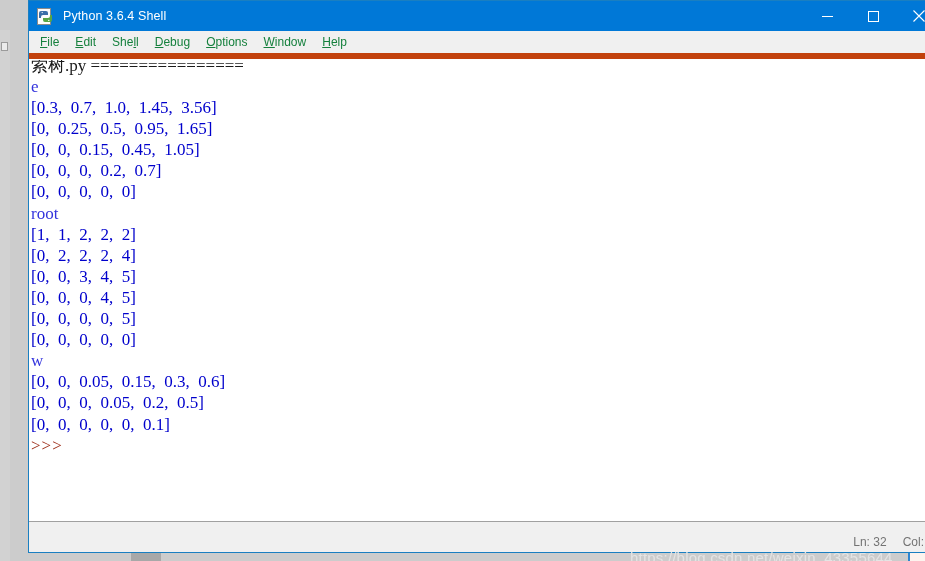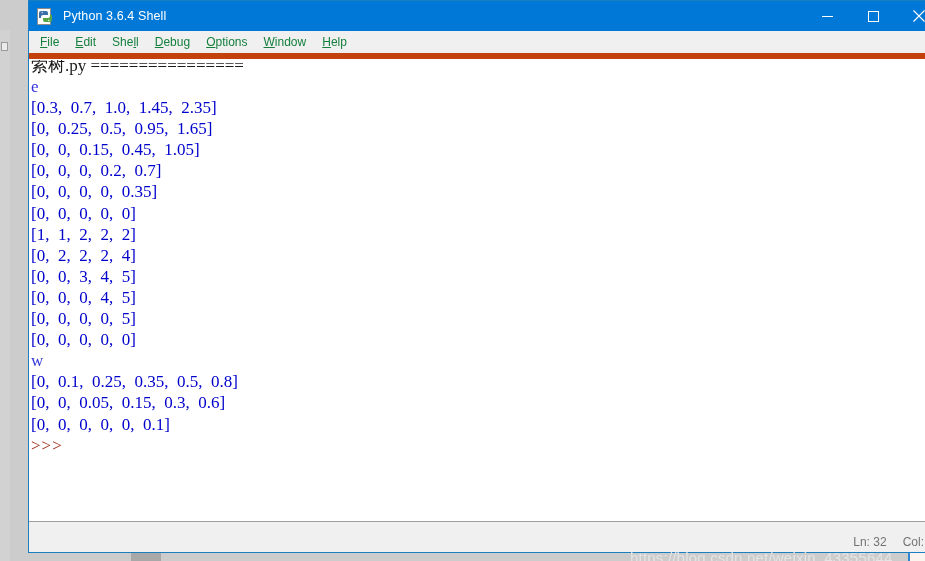--- a/index.html
+++ b/index.html
@@ -300,35 +300,35 @@
     <div class="menu-item"><u>W</u>indow</div>
     <div class="menu-item"><u>H</u>elp</div>
   </div>
 
   <div id="text-wrap">
     <div id="shell-text">
         <div id="first-line-clip">
           <div class="line header">索树.py ================</div>
         </div>
         <div class="line varname">e</div>
-        <div class="line ">[0.3,  0.7,  1.0,  1.45,  2.35]</div>
+        <div class="line ">[0.3,  0.7,  1.0,  1.45,  3.56]</div>
         <div class="line ">[0,  0.25,  0.5,  0.95,  1.65]</div>
         <div class="line ">[0,  0,  0.15,  0.45,  1.05]</div>
         <div class="line ">[0,  0,  0,  0.2,  0.7]</div>
-        <div class="line ">[0,  0,  0,  0,  0.35]</div>
         <div class="line ">[0,  0,  0,  0,  0]</div>
+        <div class="line varname">root</div>
         <div class="line ">[1,  1,  2,  2,  2]</div>
         <div class="line ">[0,  2,  2,  2,  4]</div>
         <div class="line ">[0,  0,  3,  4,  5]</div>
         <div class="line ">[0,  0,  0,  4,  5]</div>
         <div class="line ">[0,  0,  0,  0,  5]</div>
         <div class="line ">[0,  0,  0,  0,  0]</div>
         <div class="line varname">w</div>
-        <div class="line ">[0,  0.1,  0.25,  0.35,  0.5,  0.8]</div>
         <div class="line ">[0,  0,  0.05,  0.15,  0.3,  0.6]</div>
+        <div class="line ">[0,  0,  0,  0.05,  0.2,  0.5]</div>
         <div class="line ">[0,  0,  0,  0,  0,  0.1]</div>
         <div class="line prompt">&gt;&gt;&gt; </div>
       </div>
 
     <div id="vscroll">
       <div class="sb-arrow">
         <svg width="9" height="6" viewBox="0 0 9 6">
           <path d="M1 5 L4.5 1.3 L8 5" stroke="#555555" stroke-width="1.4" fill="none"></path>
         </svg>
       </div>

